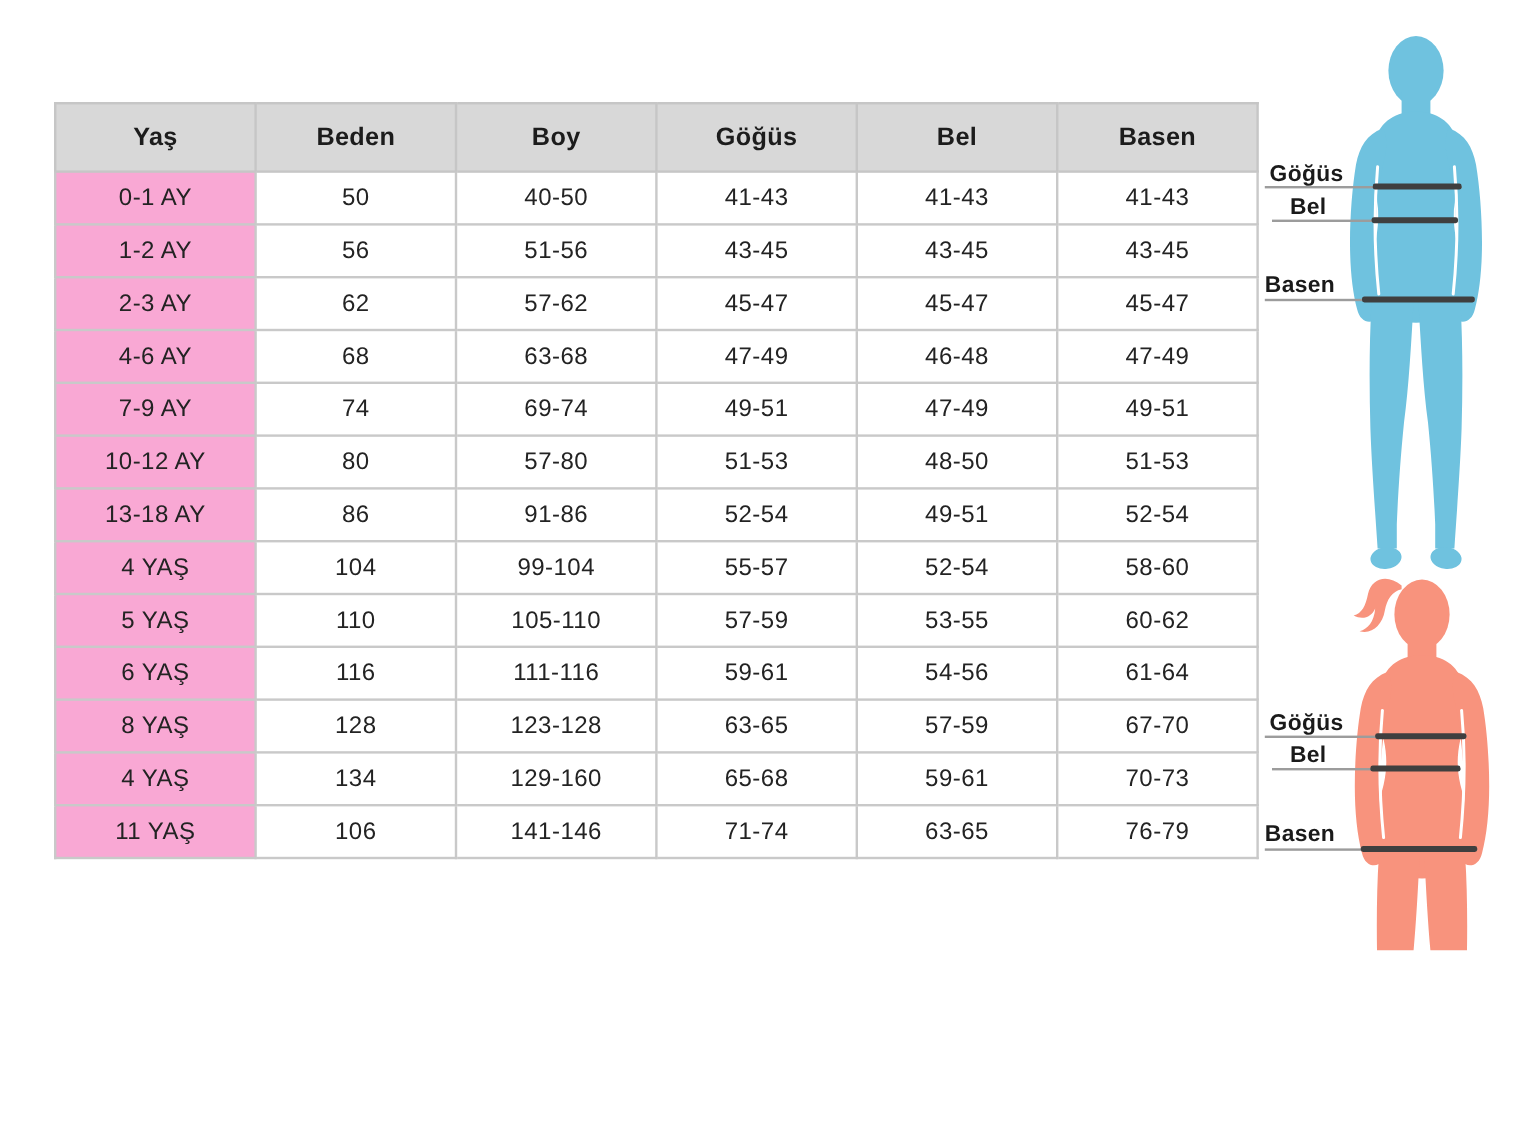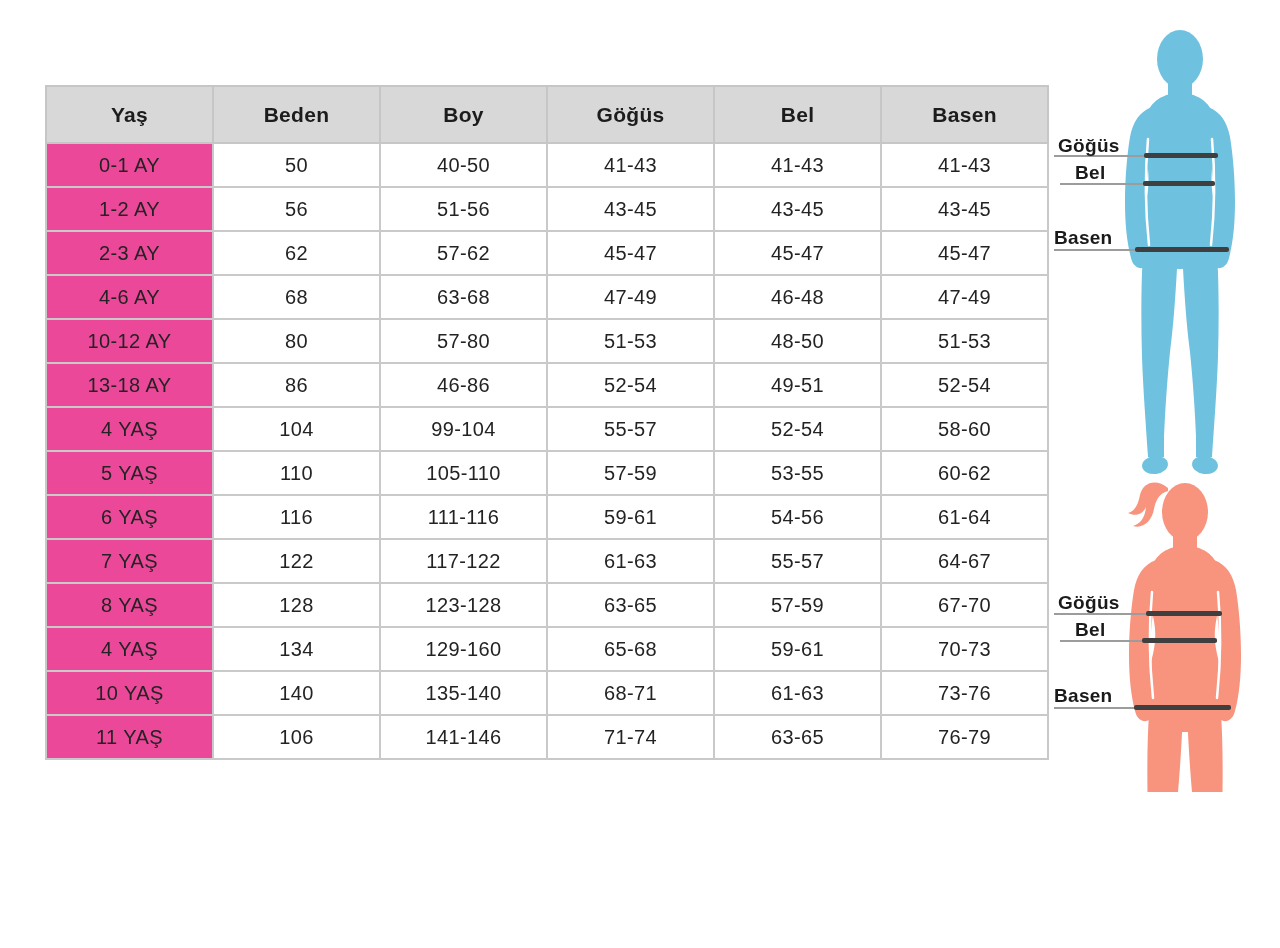--- a/index.html
+++ b/index.html
@@ -39,21 +39,21 @@
   table.size-table td {
     height: 40px;
     background: #ffffff;
     font-size: 20px;
     color: #232323;
     border: 2px solid #c9c9c9;
     text-align: center;
     letter-spacing: 0.4px;
   }
   table.size-table td:first-child {
-    background: #ec4899;
+    background: #f9a8d4;
   }
 
   
   .fig-svg { position: absolute; }
   .boy-fill  { fill: var(--boy-color, #6fc2df); }
   .girl-fill { fill: var(--girl-color, #f8937d); }
   .gap-line  { stroke: #ffffff; stroke-width: 2.5; fill: none; stroke-linecap: round; }
 
   .measure-label {
     position: absolute;
@@ -121,31 +121,39 @@
         </tr>
         <tr>
           <td>4-6 AY</td>
           <td>68</td>
           <td>63-68</td>
           <td>47-49</td>
           <td>46-48</td>
           <td>47-49</td>
         </tr>
         <tr>
+          <td>7-9 AY</td>
+          <td>74</td>
+          <td>69-74</td>
+          <td>49-51</td>
+          <td>47-49</td>
+          <td>49-51</td>
+        </tr>
+        <tr>
           <td>10-12 AY</td>
           <td>80</td>
           <td>57-80</td>
           <td>51-53</td>
           <td>48-50</td>
           <td>51-53</td>
         </tr>
         <tr>
           <td>13-18 AY</td>
           <td>86</td>
-          <td>46-86</td>
+          <td>91-86</td>
           <td>52-54</td>
           <td>49-51</td>
           <td>52-54</td>
         </tr>
         <tr>
           <td>4 YAŞ</td>
           <td>104</td>
           <td>99-104</td>
           <td>55-57</td>
           <td>52-54</td>
@@ -161,50 +169,34 @@
         </tr>
         <tr>
           <td>6 YAŞ</td>
           <td>116</td>
           <td>111-116</td>
           <td>59-61</td>
           <td>54-56</td>
           <td>61-64</td>
         </tr>
         <tr>
-          <td>7 YAŞ</td>
-          <td>122</td>
-          <td>117-122</td>
-          <td>61-63</td>
-          <td>55-57</td>
-          <td>64-67</td>
-        </tr>
-        <tr>
           <td>8 YAŞ</td>
           <td>128</td>
           <td>123-128</td>
           <td>63-65</td>
           <td>57-59</td>
           <td>67-70</td>
         </tr>
         <tr>
           <td>4 YAŞ</td>
           <td>134</td>
           <td>129-160</td>
           <td>65-68</td>
           <td>59-61</td>
           <td>70-73</td>
-        </tr>
-        <tr>
-          <td>10 YAŞ</td>
-          <td>140</td>
-          <td>135-140</td>
-          <td>68-71</td>
-          <td>61-63</td>
-          <td>73-76</td>
         </tr>
         <tr>
           <td>11 YAŞ</td>
           <td>106</td>
           <td>141-146</td>
           <td>71-74</td>
           <td>63-65</td>
           <td>76-79</td>
         </tr>
       </tbody>

